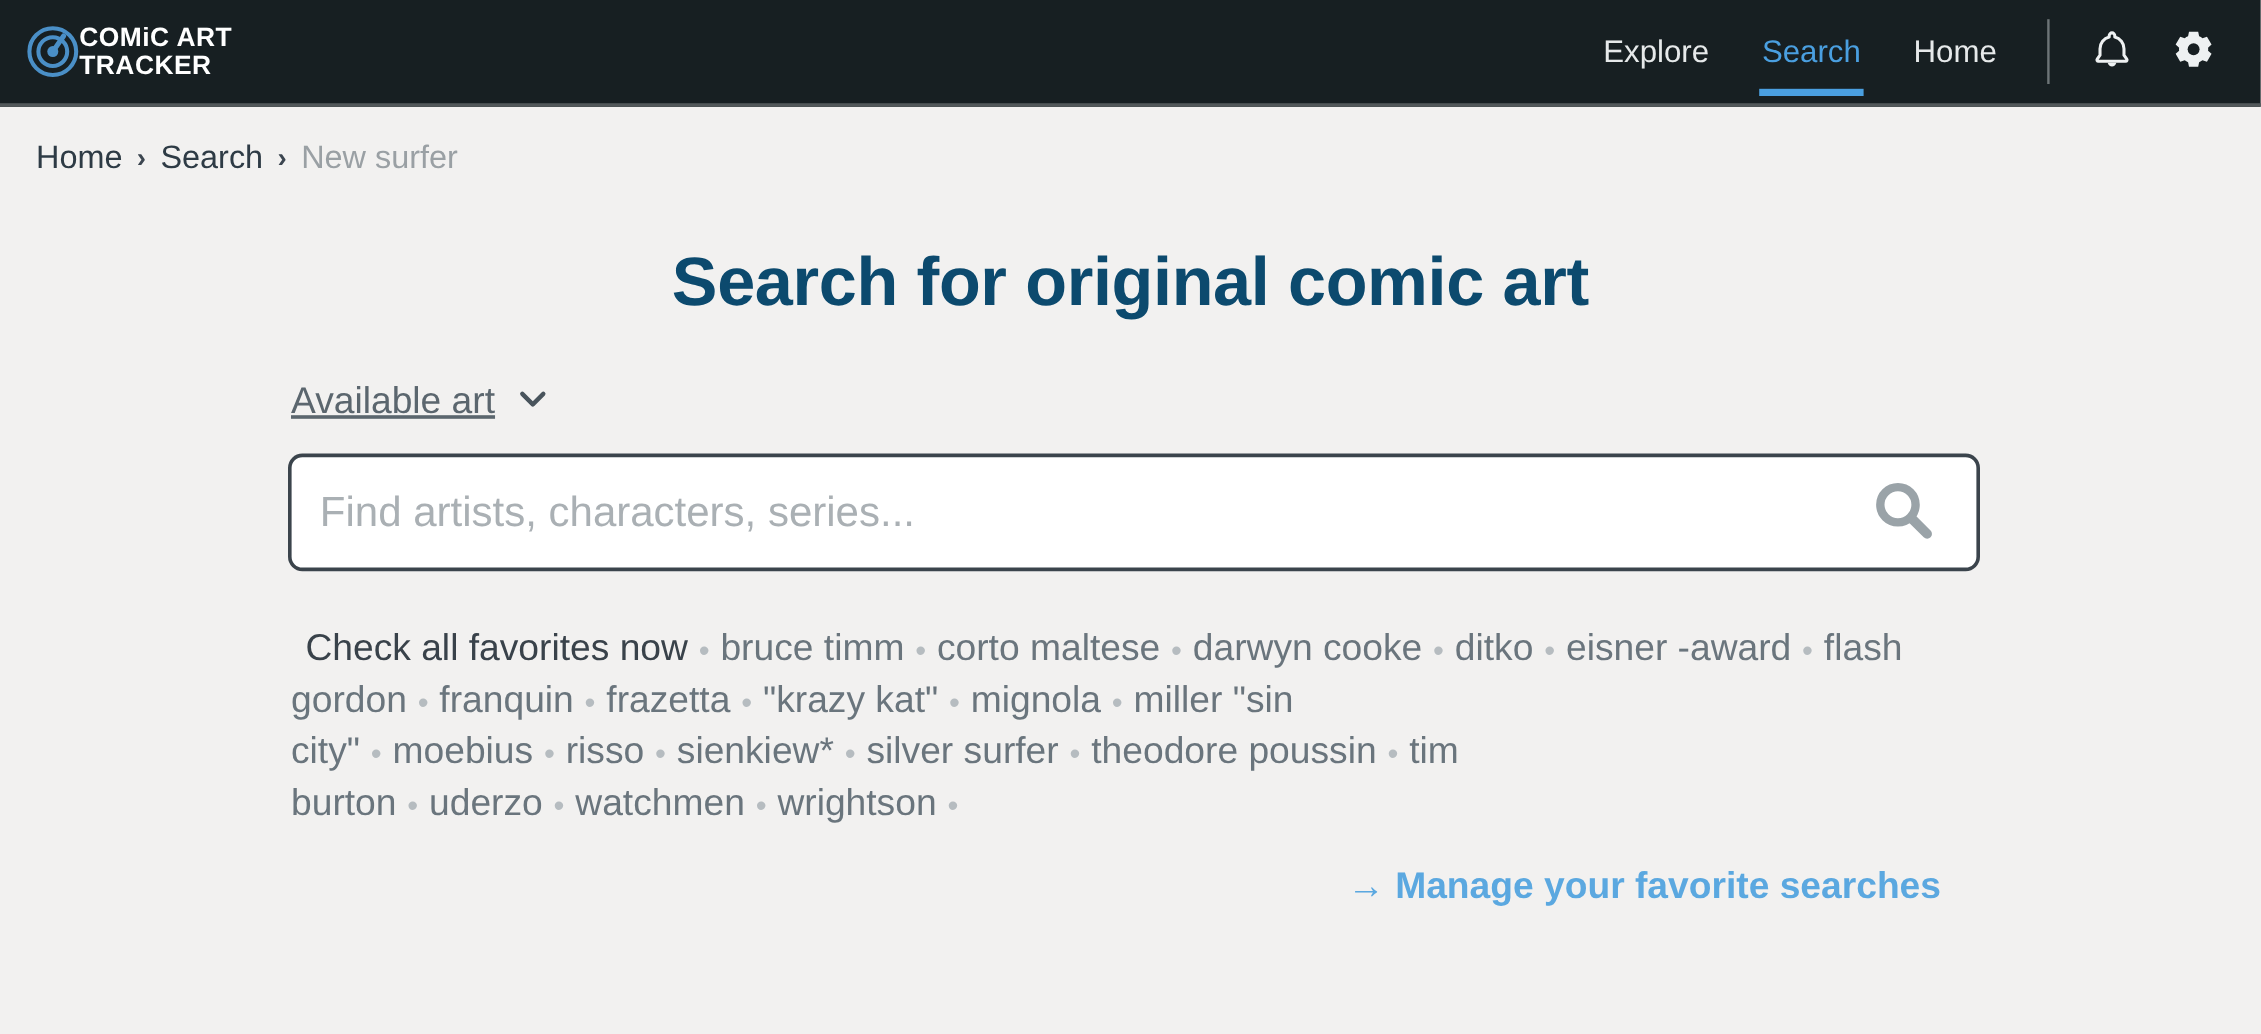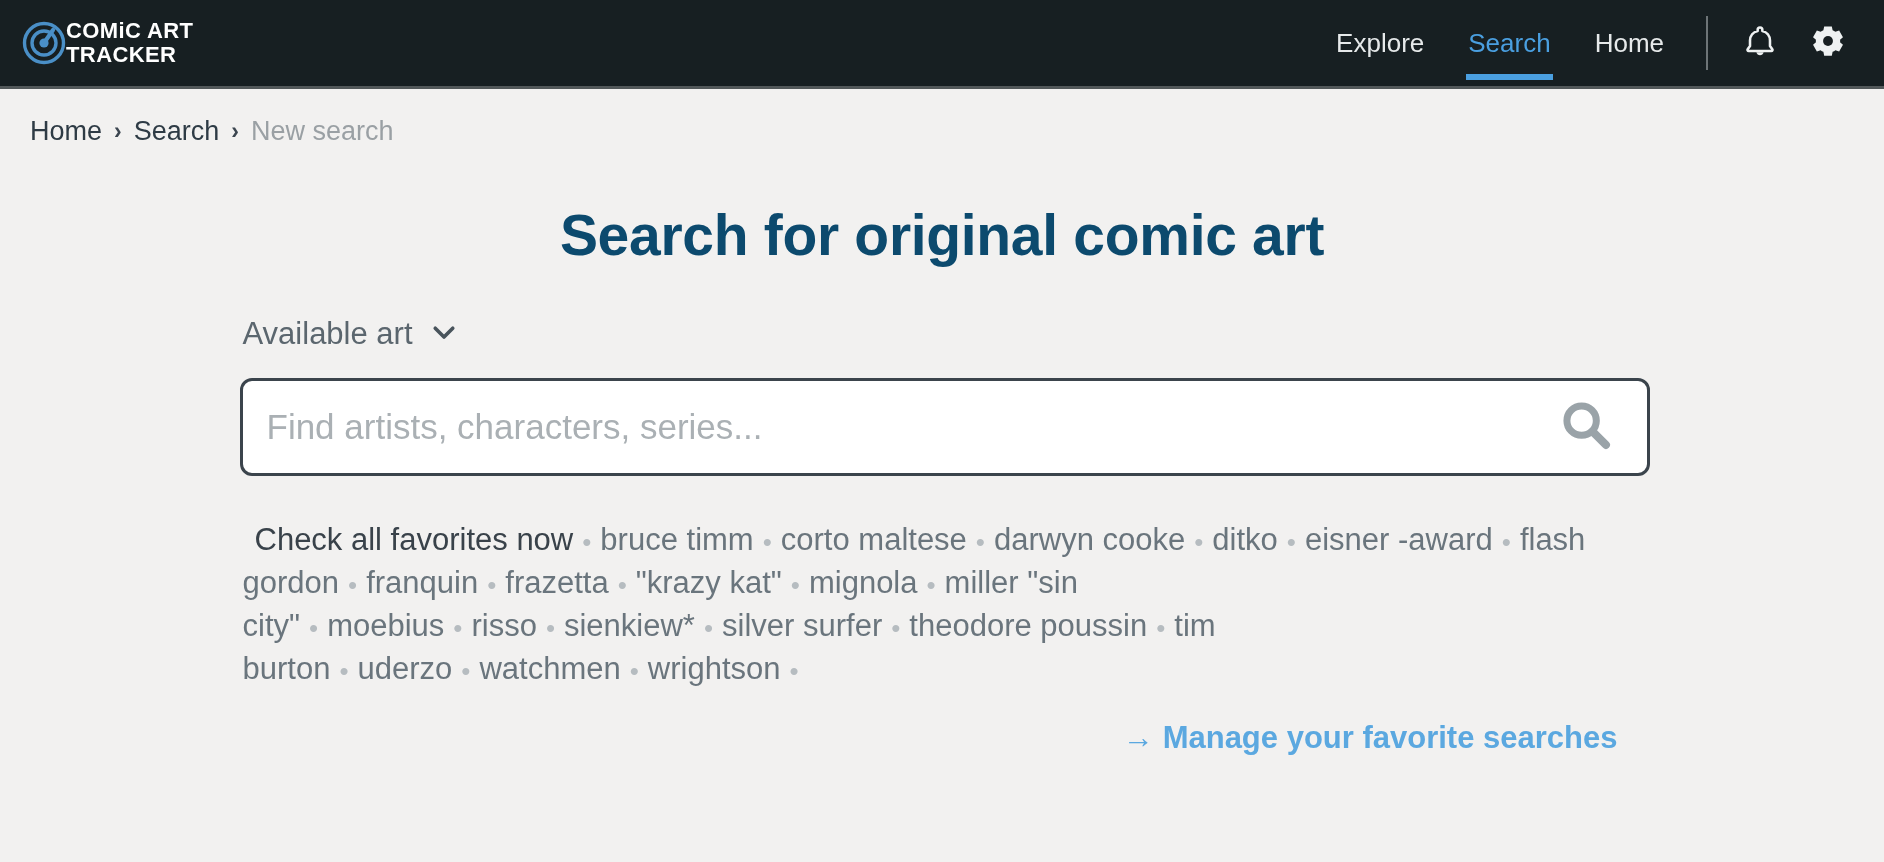--- a/index.html
+++ b/index.html
@@ -137,20 +137,21 @@
     gap: 16px;
     margin-top: 48px;
     padding-left: 3px;
     width: max-content;
     cursor: pointer;
   }
 
   .filter-label {
     font-size: 31px;
     color: #5b666e;
+    text-decoration: underline;
   }
 
   .searchbox {
     margin-top: 26px;
     height: 98px;
     background: #ffffff;
     border: 3px solid #3b444c;
     border-radius: 12px;
     display: flex;
     align-items: center;
@@ -267,21 +268,21 @@
       </span>
     </div>
   </div>
 </div>
 
 <div class="breadcrumb">
   <span class="crumb">Home</span>
   <span class="crumb-sep">›</span>
   <span class="crumb">Search</span>
   <span class="crumb-sep">›</span>
-  <span class="crumb muted">New search</span>
+  <span class="crumb muted">New surfer</span>
 </div>
 
 <div>
 
   <h1 class="page-title">Search for original comic art</h1>
 
   <div class="search-wrap">
 
     <div class="filter-row">
       <span class="filter-label">Available art</span>

